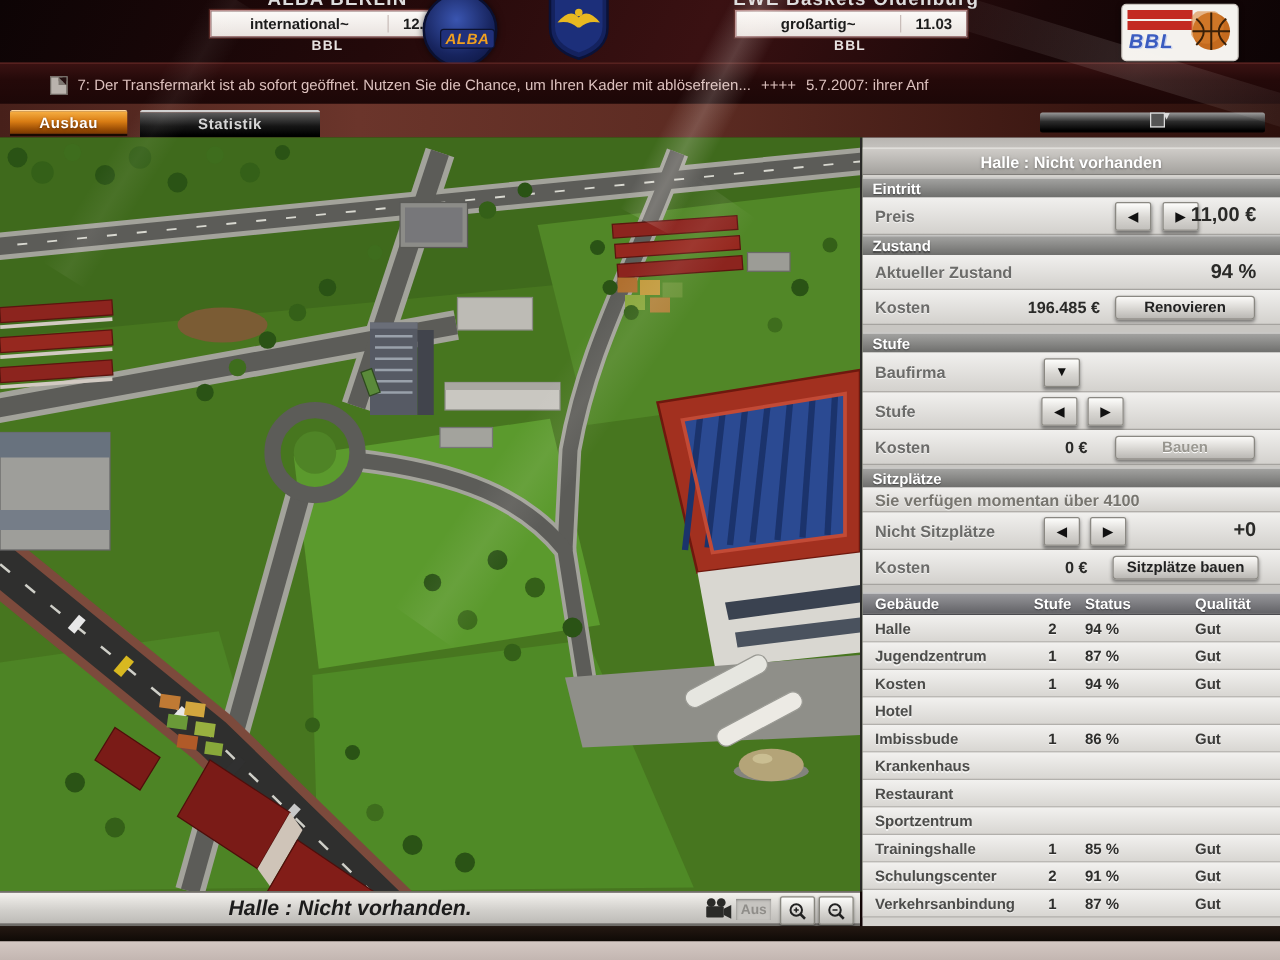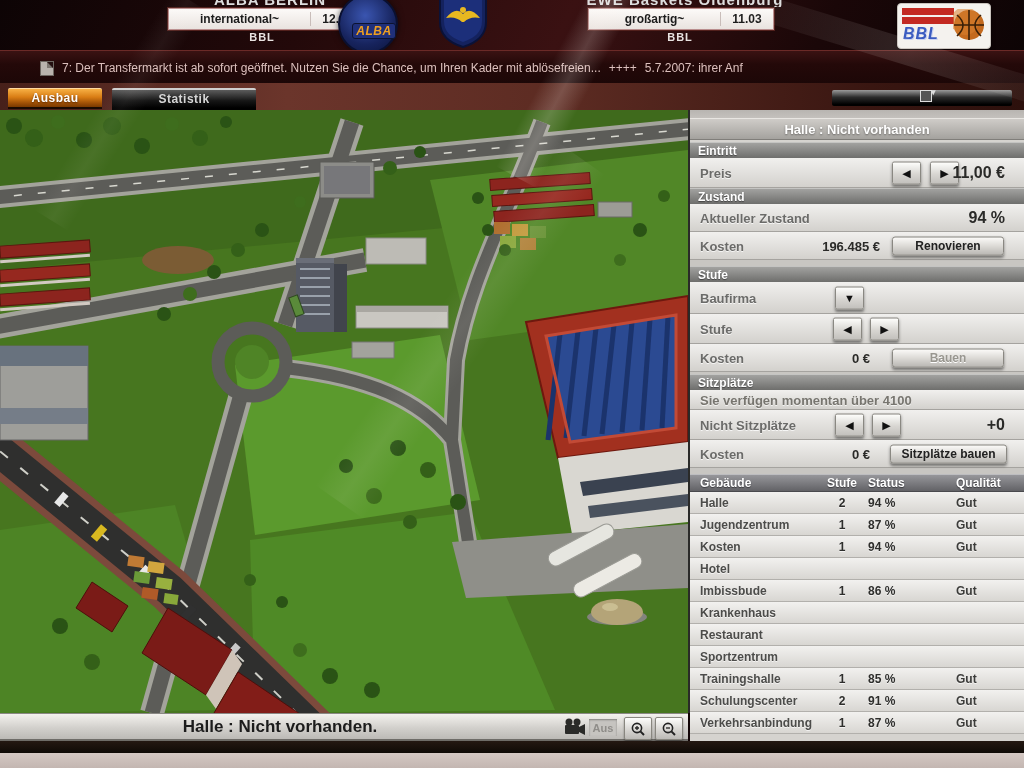--- a/index.html
+++ b/index.html
@@ -60,21 +60,21 @@
     background:linear-gradient(180deg,#9a9a9a,#2c2c2c 45%,#000 90%);border-radius:2px;box-sizing:border-box;flex-direction:column;}
   .auto-ren-icon{width:10px;height:10px;border:1px solid #ddd;background:#555;position:relative;flex:0 0 auto;}
   .auto-ren-icon:after{content:"▾";position:absolute;left:10px;top:-4px;color:#ddd;font-size:9px;}
   
   .map-wrap{position:absolute;left:0;top:110px;width:688px;height:603px;overflow:hidden;
     border-right:2px solid #2a2a28;background:#47761f;cursor:pointer;}
   .map-statusbar{position:absolute;left:0;top:713px;width:688px;height:28px;box-sizing:border-box;
     background:linear-gradient(180deg,#f4f2ee,#d2d0cc 55%,#bcbab6);border-top:1px solid #8a8884;
     border-bottom:2px solid #6e6c68;}
   .map-status-text{position:absolute;left:0;top:3px;width:560px;text-align:center;font-size:17px;
-    font-weight:bold;color:#1c1c1c;}
+    font-style:italic;font-weight:bold;color:#1c1c1c;}
   .cam-btn{position:absolute;left:562px;top:4px;width:24px;height:19px;cursor:pointer;}
   .aus-box{position:absolute;left:589px;top:5px;width:28px;height:17px;background:#c6c4c0;
     box-shadow:inset 0 1px 2px rgba(0,0,0,.35);display:flex;align-items:center;justify-content:center;
     color:#8f8d89;font-size:11px;font-weight:bold;}
   .zoom-btn{position:absolute;top:3px;width:26px;height:21px;cursor:pointer;
     background:linear-gradient(180deg,#fdfdfb,#d5d3cf 60%,#bcbab6);border:1px solid #88867f;
     border-radius:2px;box-shadow:0 1px 2px rgba(0,0,0,.4);display:flex;align-items:center;justify-content:center;}
   .zoom-in{left:624px;} .zoom-out{left:655px;}
   
   .strip-dark{position:absolute;left:0;top:741px;width:1024px;height:12px;

